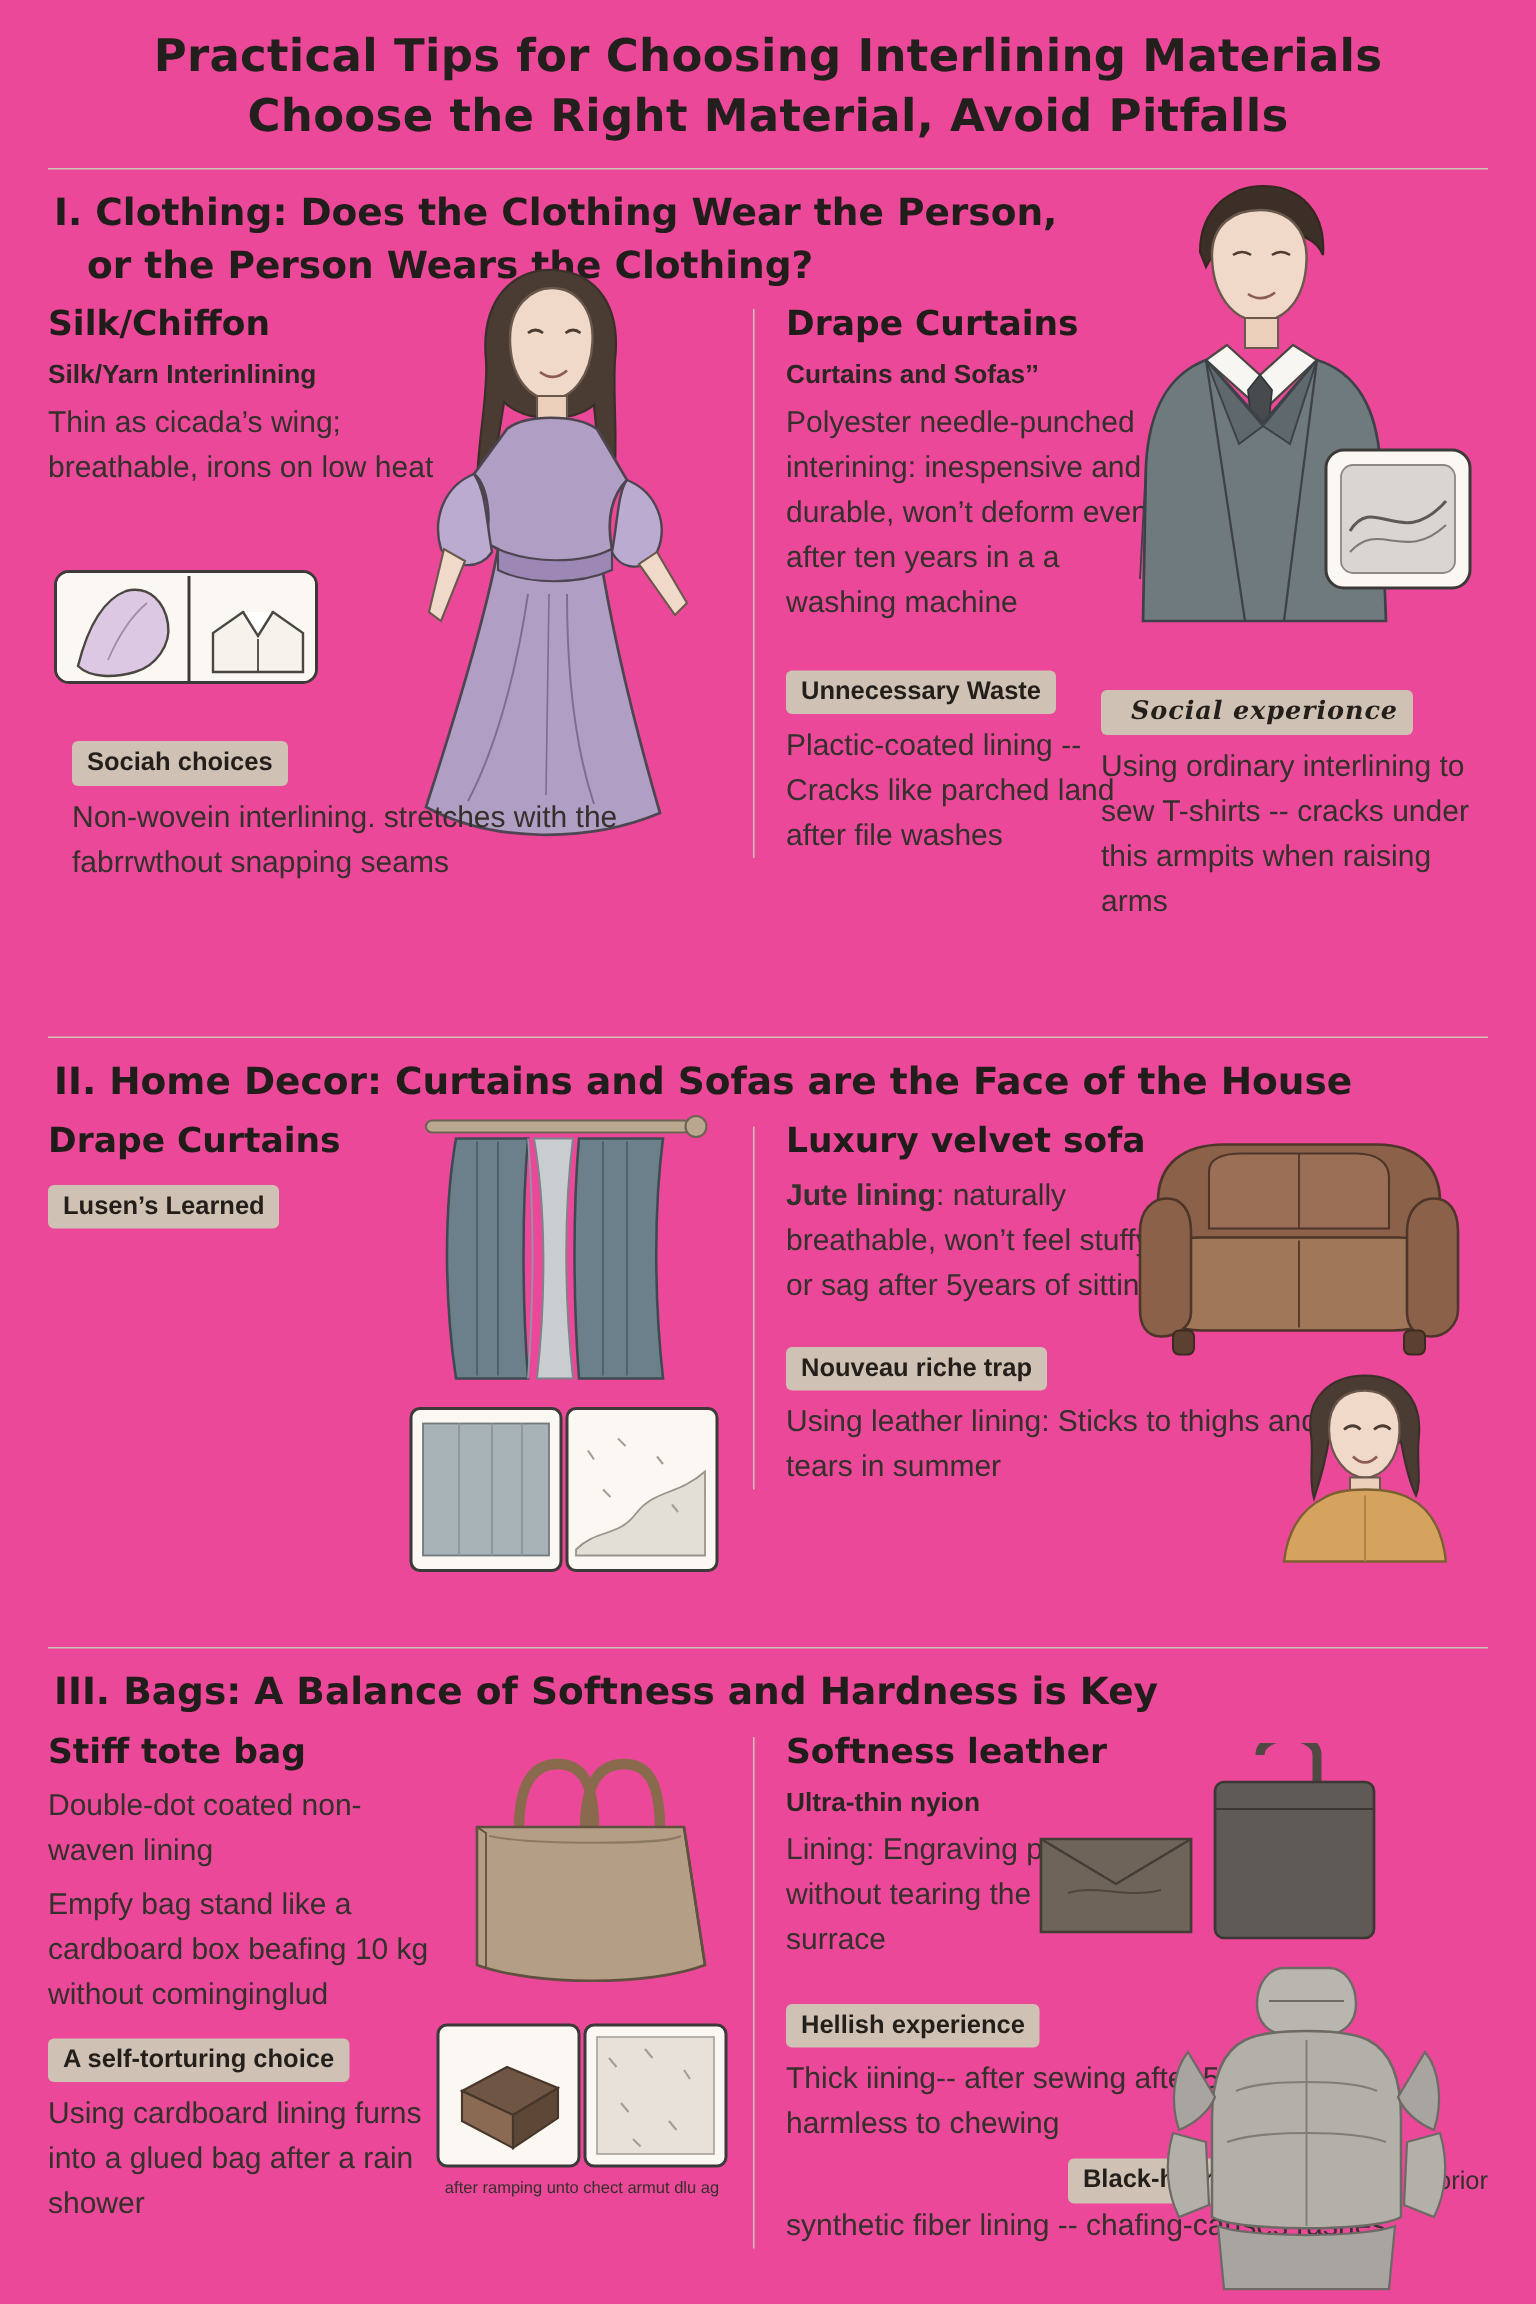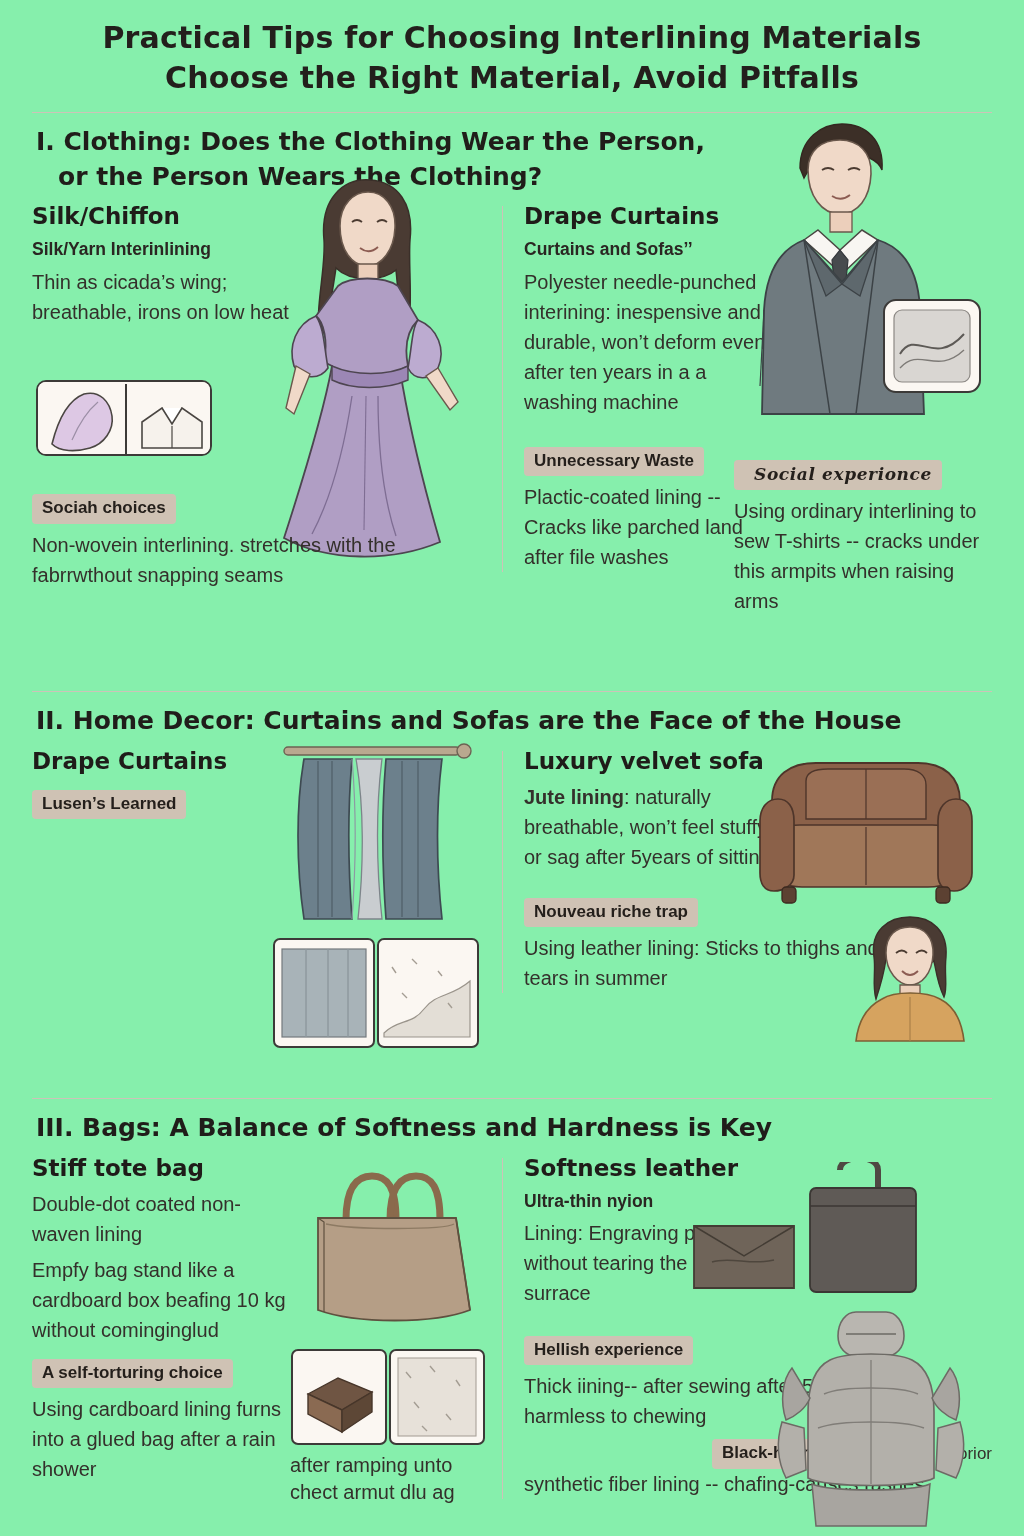--- a/index.html
+++ b/index.html
@@ -12,21 +12,21 @@
     height: 1536px;
     font-family: "Liberation Sans", sans-serif;
     color: #2b2723;
     overflow: hidden;
     position: relative;
   }
   .page {
     position: relative;
     width: 1024px;
     height: 1536px;
-    background: #86efac;
+    background: #ec4899;
     box-sizing: border-box;
     padding: 0 32px;
   }
 
   
   .title-block {
     padding-top: 18px;
     text-align: center;
   }
   .title-line {
@@ -138,23 +138,24 @@
   .art { position: absolute; }
   .swatch-box {
     border: 2px solid #3c3a38;
     border-radius: 10px;
     background: #fbf7f2;
     box-sizing: border-box;
     overflow: hidden;
   }
 
   .fig-caption {
-    font-size: 20px;
+    font-size: 11px;
     line-height: 1.35;
     color: #34302b;
+    text-align: center;
   }
 
   
   .overlap { position: relative; z-index: 3; }
   svg { display: block; }
 </style>
 </head>
 <body>
 
 <div class="page">
@@ -184,21 +185,21 @@
             <rect x="0" y="0" width="176" height="76" fill="#fbf7f2"></rect>
             <line x1="88" y1="2" x2="88" y2="74" stroke="#3c3a38" stroke-width="2"></line>
             <path d="M14 62 C20 38 30 18 46 12 C62 8 72 20 74 34 C76 48 66 62 52 66 C38 70 22 70 14 62 Z" fill="#ddc8e4" stroke="#4a4642" stroke-width="1.6"></path>
             <path d="M34 58 C40 44 48 30 60 20" fill="none" stroke="#9c8fa6" stroke-width="1.2"></path>
             <path d="M104 66 L104 40 L124 26 L134 34 L144 26 L164 40 L164 66 Z" fill="#f6f2ec" stroke="#4a4642" stroke-width="1.6"></path>
             <path d="M124 26 L134 42 L144 26" fill="#ffffff" stroke="#4a4642" stroke-width="1.6"></path>
             <line x1="134" y1="44" x2="134" y2="66" stroke="#4a4642" stroke-width="1.2"></line>
           </svg>
         </div>
 
-        <div class="overlap" style="position:absolute; left:0; top:286px;">
+        <div class="overlap" style="position:absolute; left:16px; top:286px;">
           <span class="tag">Sociah choices</span>
           <div class="body-text wide" style="max-width:452px;">Non-wovein interlining. stretches with the fabrrwthout snapping seams</div>
         </div>
 
         <div class="art" style="left:200px; top:-30px;">
           <svg width="260" height="420" viewBox="0 0 260 420">
 
             <path d="M92 70 C88 28 112 8 138 10 C166 12 182 34 178 70 C176 96 182 140 174 168 C168 150 166 120 164 100 C150 112 118 112 104 98 C100 124 96 152 88 172 C82 140 94 100 92 70 Z" fill="#4a3b33" stroke="#3a2f29" stroke-width="1.5"></path>
 
             <path d="M108 56 C108 34 122 22 136 22 C152 22 164 36 163 58 C162 80 150 96 135 96 C120 96 108 80 108 56 Z" fill="#f0d9c8" stroke="#6a584c" stroke-width="1.6"></path>

